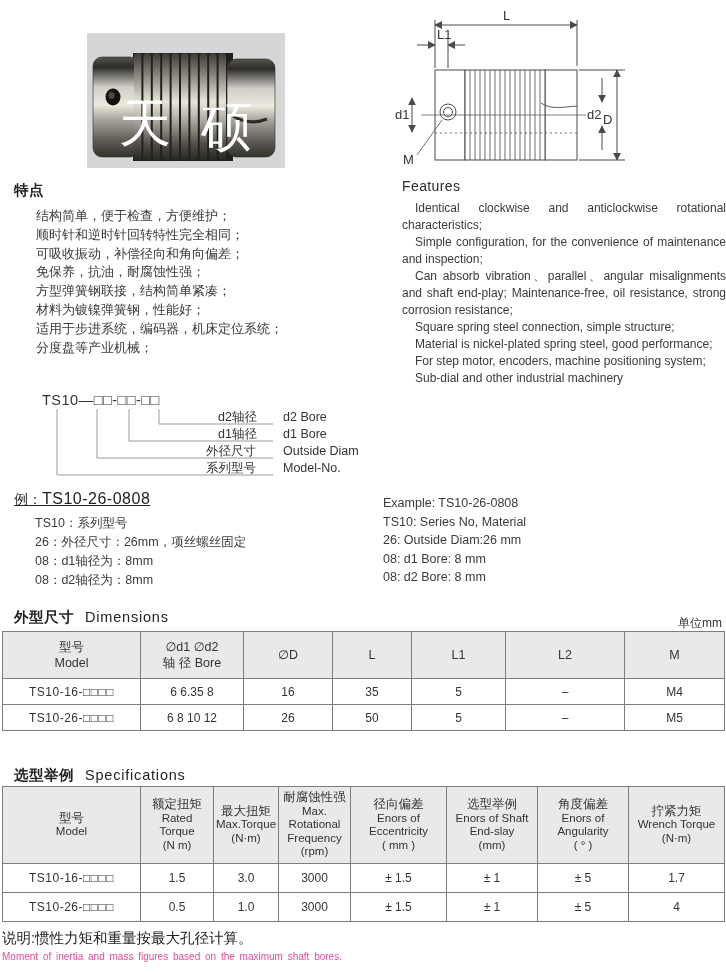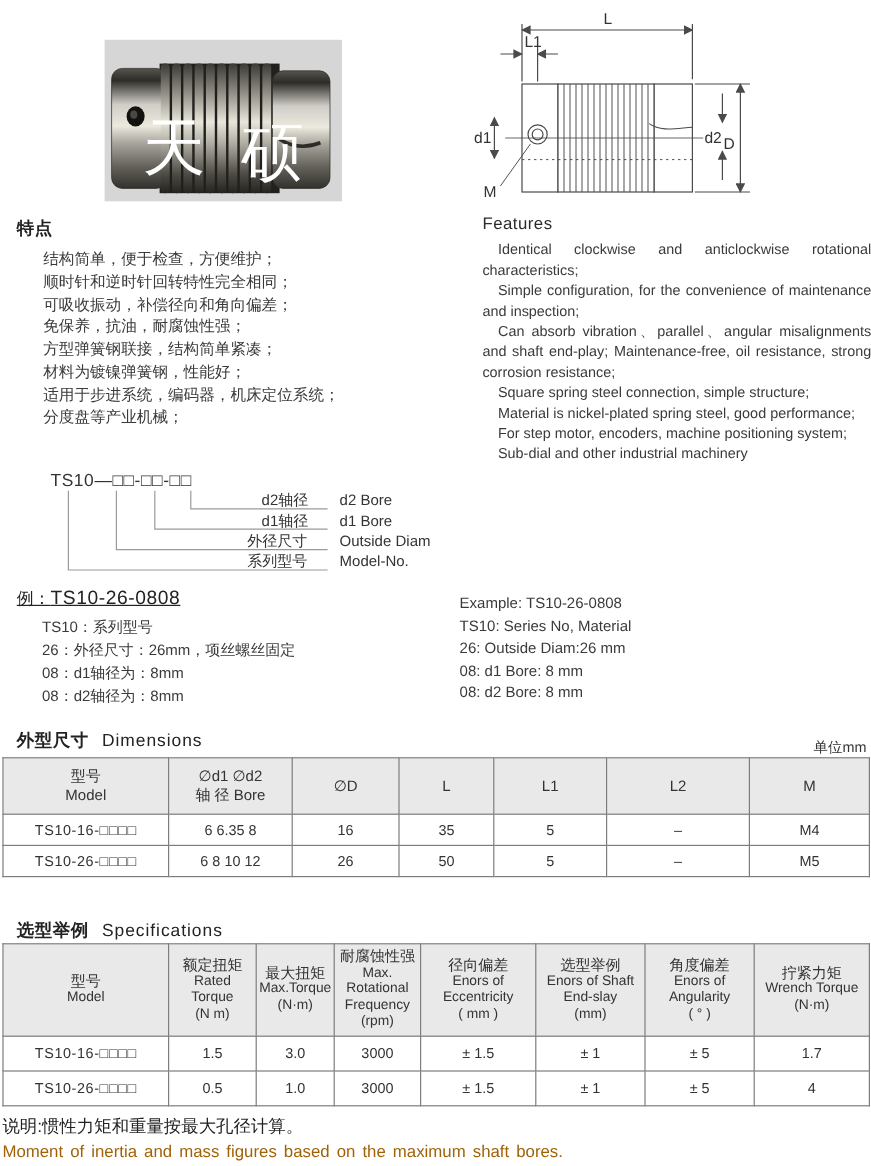--- a/index.html
+++ b/index.html
@@ -28,21 +28,21 @@
         padding:0;font-weight:normal;color:#333;}
   th{background:#e9e9e9;}
   .dims th{height:46px;font-size:12.5px;line-height:16px;}
   .dims td{height:25px;font-size:12px;}
   .specs th{height:76px;font-size:11.5px;line-height:13.5px;}
   .specs td{height:28px;font-size:12px;}
   .hz{font-size:12.5px;}
   .model-cell{letter-spacing:.5px;}
   
   .note-zh{font-size:14.5px;font-weight:normal;color:#222;}
-  .note-en{font-size:14px;color:#a16207;margin-top:3px;word-spacing:2px;}
+  .note-en{font-size:10px;color:#ec4899;margin-top:3px;word-spacing:2px;}
   svg text{font-family:"Liberation Sans",sans-serif;}
 </style>
 </head>
 <body>
 
 <div class="page">
 
   <div class="abs" style="left:87px;top:33px;width:198px;height:135px;">
     <svg width="198" height="135" viewBox="0 0 198 135">
       <defs>

